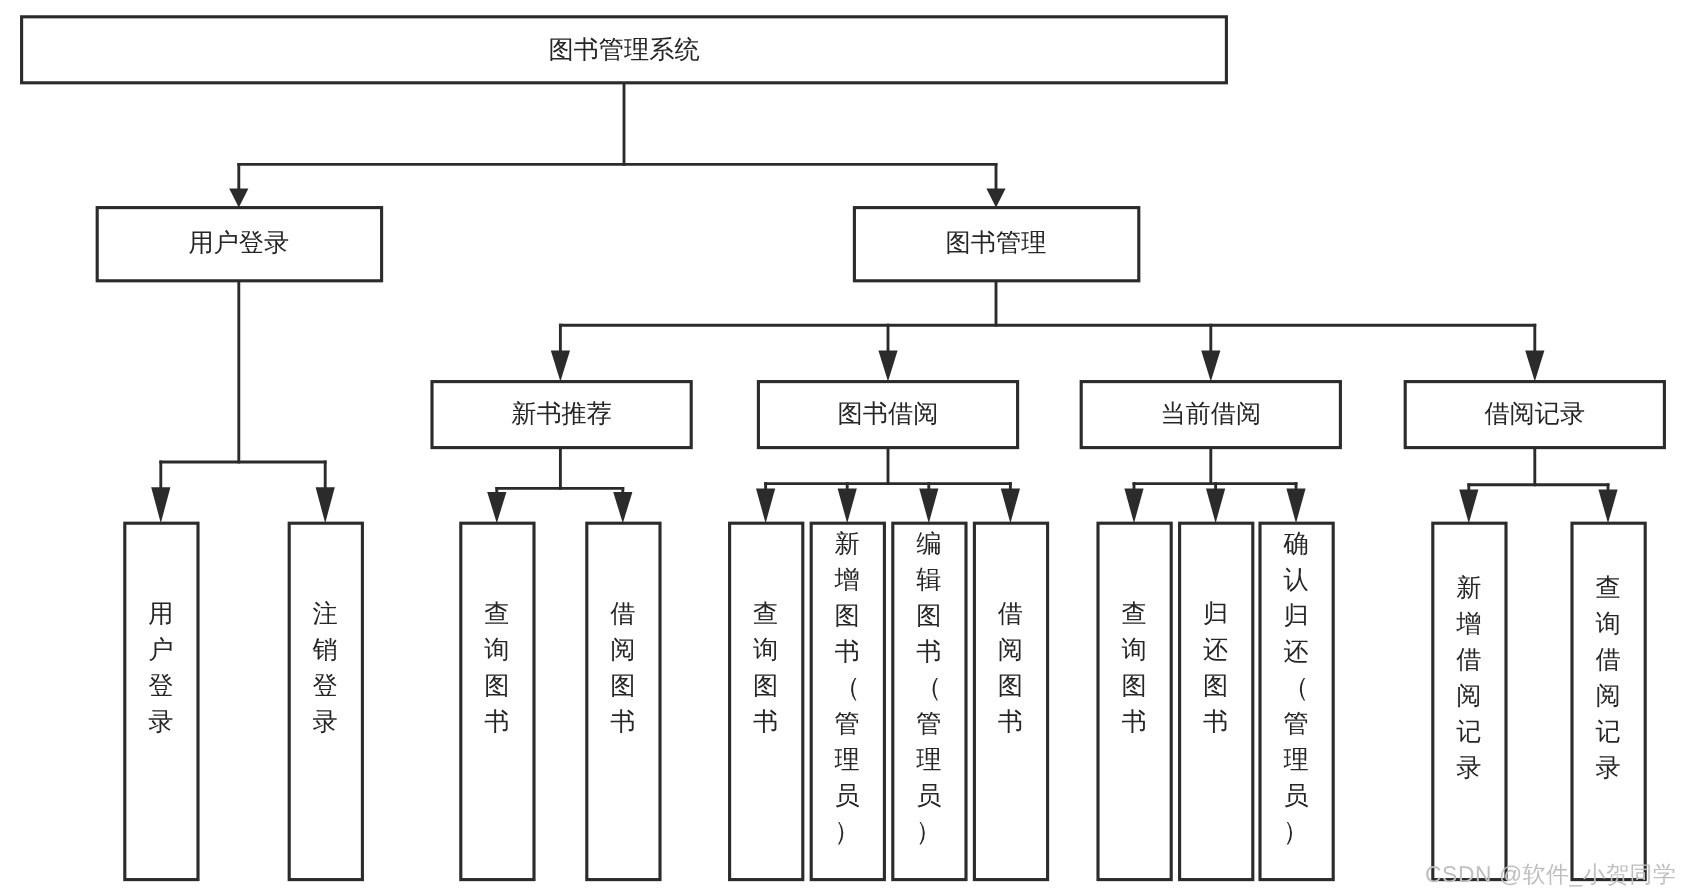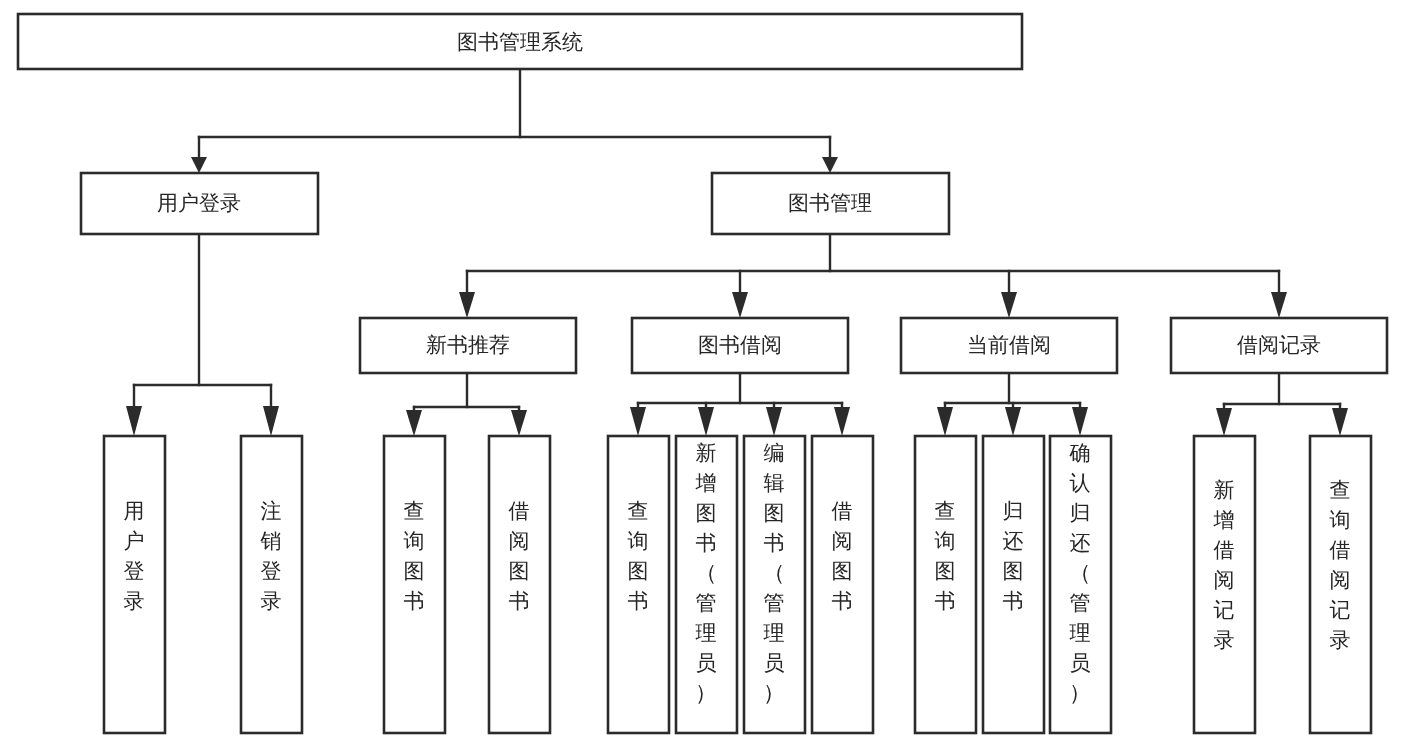--- a/index.html
+++ b/index.html
@@ -233,14 +233,15 @@
       <text class="node-label-leaf" x="1224" y="497"><tspan x="1224" dy="0">新</tspan><tspan x="1224" dy="30">增</tspan><tspan x="1224" dy="30">借</tspan><tspan x="1224" dy="30">阅</tspan><tspan x="1224" dy="30">记</tspan><tspan x="1224" dy="30">录</tspan></text>
     </g>
 
     <g>
       <rect class="node-rect" x="1310" y="436" width="61" height="297"></rect>
       <text class="node-label-leaf" x="1340" y="497"><tspan x="1340" dy="0">查</tspan><tspan x="1340" dy="30">询</tspan><tspan x="1340" dy="30">借</tspan><tspan x="1340" dy="30">阅</tspan><tspan x="1340" dy="30">记</tspan><tspan x="1340" dy="30">录</tspan></text>
     </g>
 
   </svg>
 
+  <div class="watermark">CSDN @软件_小贺同学</div>
 
 </div>
 
 </body></html>

